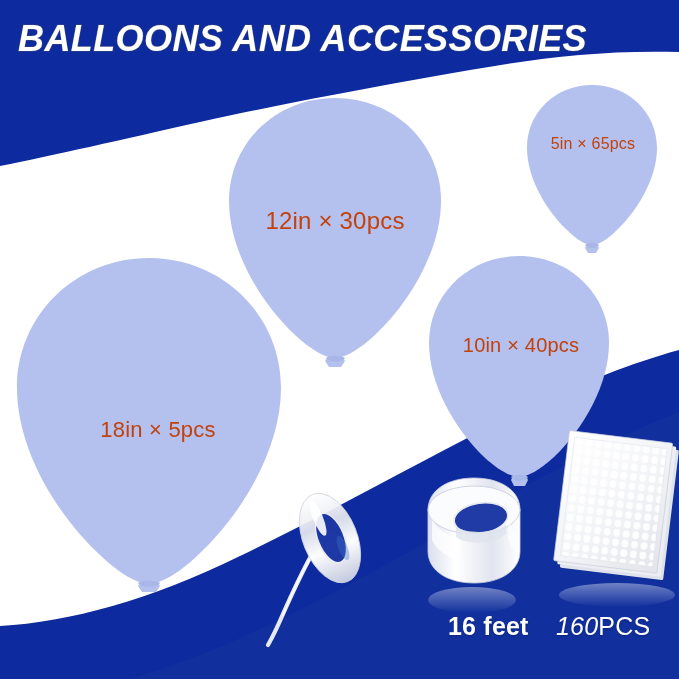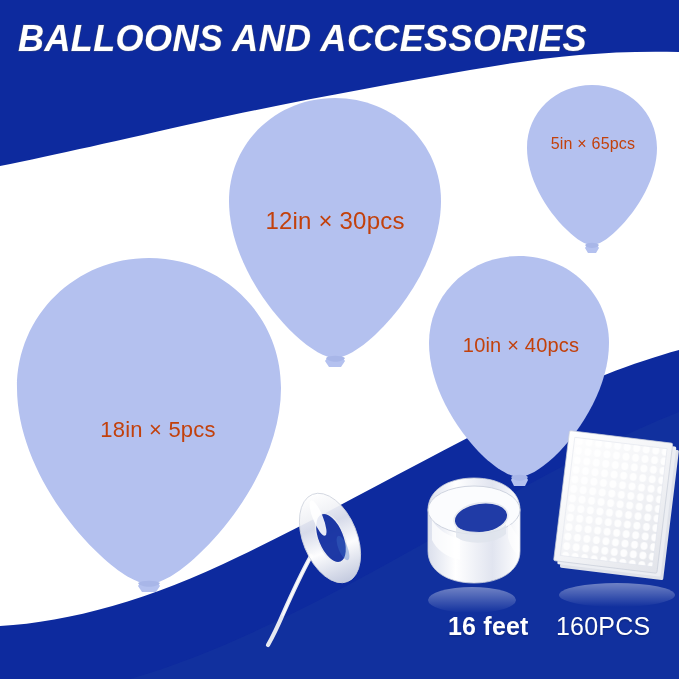--- a/index.html
+++ b/index.html
@@ -61,21 +61,21 @@
     color: #ffffff;
     font-size: 25px;
     font-weight: bold;
     white-space: nowrap;
     letter-spacing: 0.2px;
     text-shadow: 0 1px 2px rgba(0,0,0,0.25);
   }
   .caption.c1 { left: 294px; top: 612px; }
   .caption.c2 { left: 448px; top: 612px; }
   .caption.c3 { left: 556px; top: 612px; }
-  .caption .num { font-weight: normal; }
+  .caption .num { font-weight: normal; font-style: italic; }
   .caption .unit { font-weight: normal; }
 </style>
 </head>
 <body>
 
 <div id="scene">
 
   <svg id="bg-svg" viewBox="0 0 679 679">
 
     <path fill="#0d2a9e" d="M0,0 L679,0 L679,52

